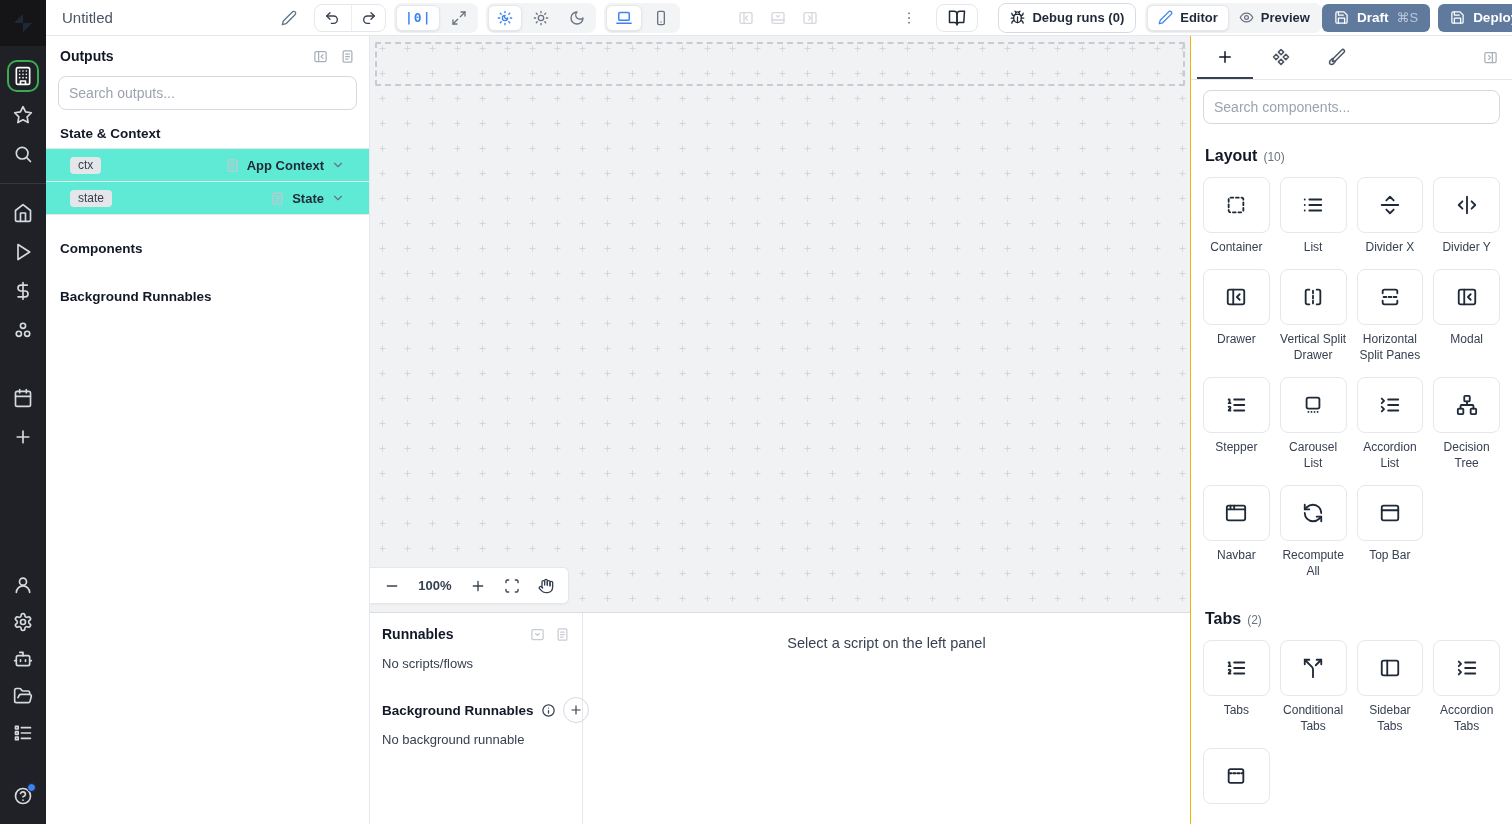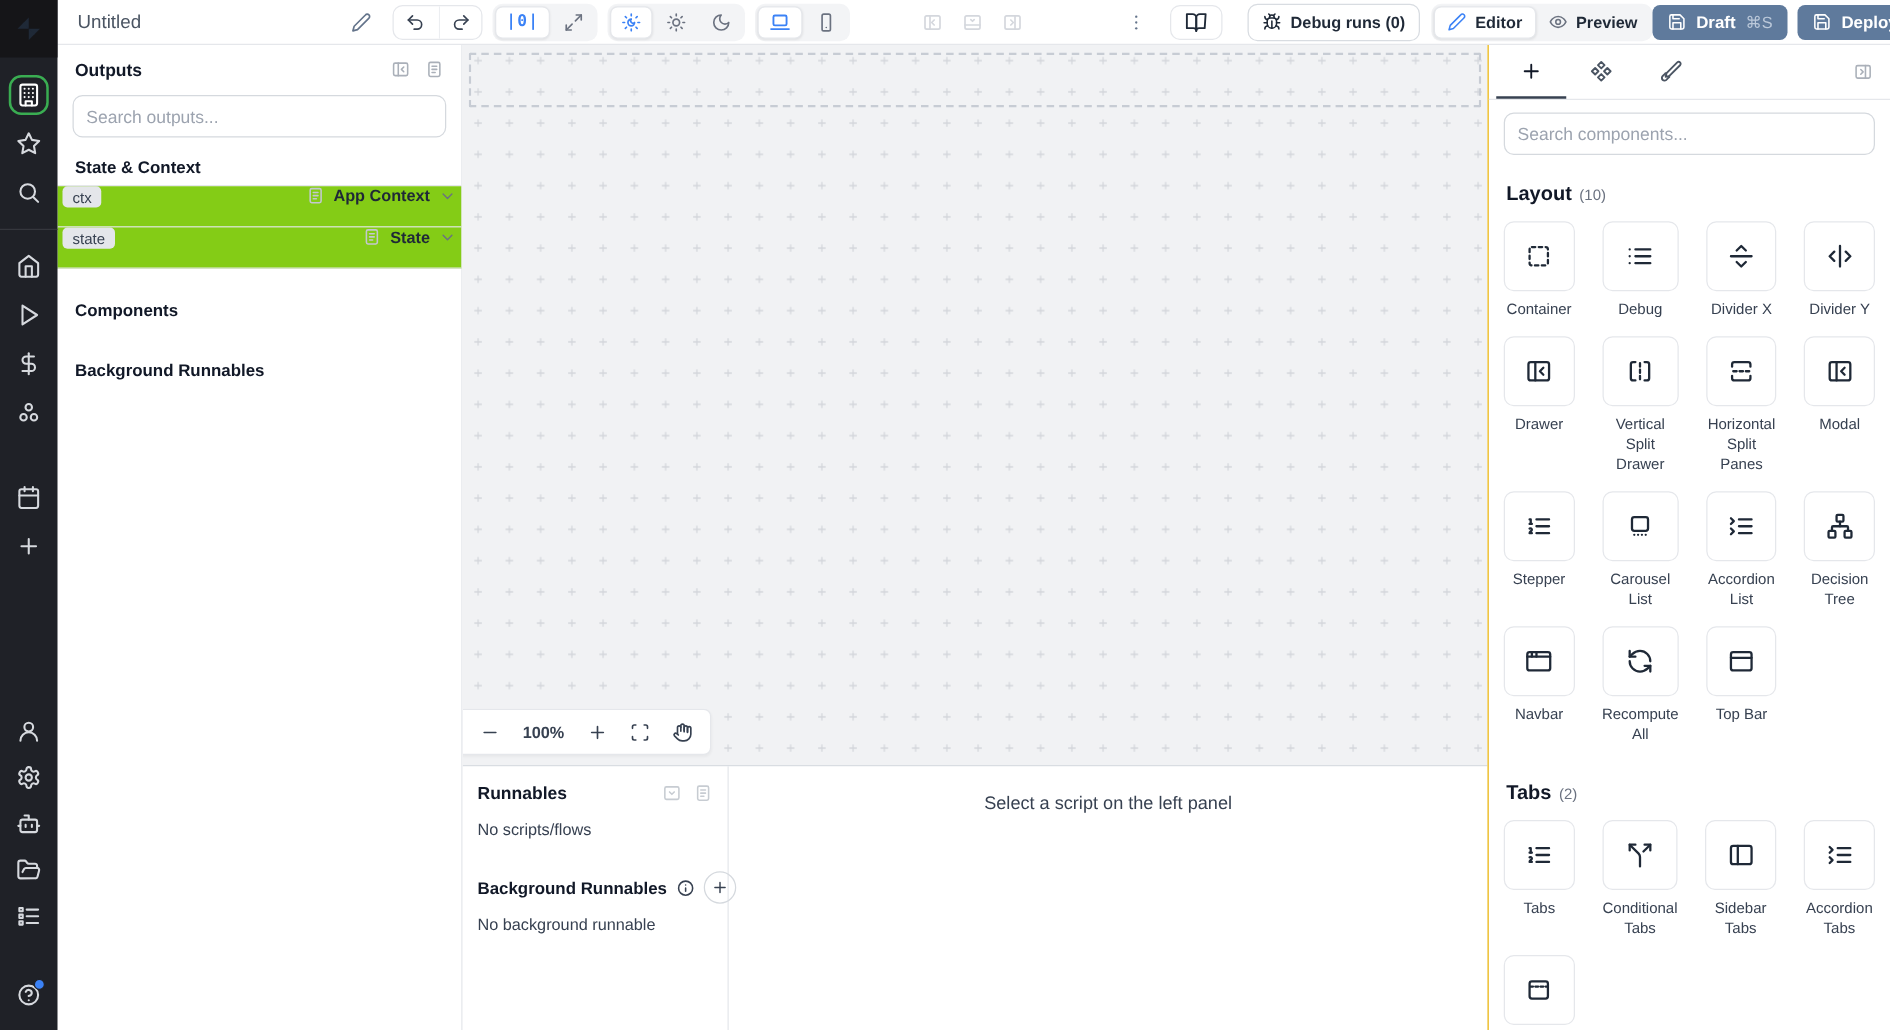--- a/index.html
+++ b/index.html
@@ -41,29 +41,29 @@
   .segmented .opt.sel{background:#fff;border:1px solid #e5e7eb;box-shadow:0 1px 2px rgba(0,0,0,.08)}
   .segmented .opt.sel .ic{color:#3b82f6}
   .segmented .opt .ic{color:#6b7280}
   .spacer{flex:1}
   .bluebtn{height:28px;background:#5f7a9c;border-radius:6px;color:#fff;display:flex;align-items:center;gap:8px;padding:0 12px;font-size:13.5px;font-weight:700;cursor:pointer;flex:none;white-space:nowrap}
   .bluebtn .short{color:#bcc9da;font-weight:500;font-size:13px}
   .bluebtn + .bluebtn{margin-left:8px}
 
   
   .outputs{position:absolute;left:46px;top:36px;width:324px;height:788px;background:#fff;border-right:1px solid #e5e7eb;z-index:4}
-  .out-head{display:flex;align-items:flex-start;padding:12px 14px 2px 14px}
+  .out-head{display:flex;align-items:center;padding:12px 14px 2px 14px}
   .out-head .t{font-size:14px;font-weight:700;color:#111827}
   .out-head .icons{margin-left:auto;display:flex;gap:12px;color:#aab0b9}
   .searchbox{margin:10px 12px 6px;height:34px;border:1px solid #d5d9de;border-radius:8px;display:flex;align-items:center;padding:0 10px;background:#fff}
   .searchbox input{border:none;outline:none;width:100%;font-size:14px;color:#111827;font-family:inherit;background:transparent}
   .searchbox input::placeholder{color:#9ca3af}
   .sec-h{padding:10px 14px 7px;font-size:13.5px;font-weight:700;color:#111827}
   .outrows{border-top:1px solid #e5e7eb}
-  .outrow{display:flex;align-items:flex-start;height:33px;padding:0 4px;background:#84cc16;border-bottom:1px solid #e5e7eb;cursor:pointer}
+  .outrow{display:flex;align-items:center;height:33px;padding:0 24px;background:#5eead4;border-bottom:1px solid #e5e7eb;cursor:pointer}
   .badge{background:#e4e6ea;color:#374151;font-size:12px;border-radius:4px;padding:2.5px 8px;line-height:1}
   .outrow .right{margin-left:auto;display:flex;align-items:center;gap:7px}
   .outrow .kind{font-size:13px;font-weight:700;color:#1f2937}
   .outrow .ic.doc{color:#c3c8cf}
   .outrow .ic.chev{color:#6b7280}
   .sec-h.gap{margin-top:16px}
 
   
   .center{position:absolute;left:370px;top:36px;width:820px;height:788px;display:flex;flex-direction:column}
   .canvas{position:relative;height:576px;background:#f1f2f4;overflow:hidden;flex:none}
@@ -89,21 +89,21 @@
   
   .rightpanel{position:absolute;right:0;top:36px;width:322px;height:788px;background:#fff;border-left:1px solid #eab308;display:flex;flex-direction:column;z-index:4}
   .rp-tabs{height:44px;border-bottom:1px solid #e5e7eb;display:flex;align-items:stretch;padding:0 6px;flex:none}
   .rp-tab{width:56px;display:flex;align-items:center;justify-content:center;color:#4b5563;cursor:pointer;border-bottom:2px solid transparent}
   .rp-tab.active{color:#111827;border-bottom-color:#374151}
   .rp-collapse{margin-left:auto;align-self:center;color:#aab0b9;cursor:pointer;margin-right:8px}
   .rp-scroll{flex:1;overflow:hidden;padding:0 12px}
   .rp-sec-h{display:flex;align-items:baseline;gap:6px;margin:17px 2px 12px}
   .rp-sec-h .t{font-size:16px;font-weight:700;color:#111827}
   .rp-sec-h .c{font-size:12px;color:#6b7280}
-  .comp-grid{display:grid;grid-template-columns:repeat(4,1fr);column-gap:22px}
+  .comp-grid{display:grid;grid-template-columns:repeat(4,1fr);column-gap:10px}
   .comp-item{text-align:center;cursor:grab}
   .comp-card{height:56px;border:1px solid #e5e7eb;border-radius:8px;display:flex;align-items:center;justify-content:center;color:#1f2937;background:#fff}
   .comp-label{font-size:12px;line-height:16px;color:#374151;margin:6px 0 14px}
 </style>
 </head>
 <body>
 
 <div class="root">
 
   <nav class="rail">
@@ -651,21 +651,21 @@
           </div>
           <div class="comp-item">
             <div class="comp-card">
               <span class="ic i22">
                 <svg viewBox="0 0 24 24" fill="none" stroke="currentColor" stroke-width="2" stroke-linecap="round" stroke-linejoin="round">
                   <path d="M8 6h13M8 12h13M8 18h13"></path>
                   <path d="M3 6h.01M3 12h.01M3 18h.01"></path>
                 </svg>
               </span>
             </div>
-            <div class="comp-label">Debug</div>
+            <div class="comp-label">List</div>
           </div>
           <div class="comp-item">
             <div class="comp-card">
               <span class="ic i22">
                 <svg viewBox="0 0 24 24" fill="none" stroke="currentColor" stroke-width="2" stroke-linecap="round" stroke-linejoin="round">
                   <path d="M3 12h18"></path>
                   <path d="m8 7 4-4 4 4"></path>
                   <path d="m16 17-4 4-4-4"></path>
                 </svg>
               </span>

